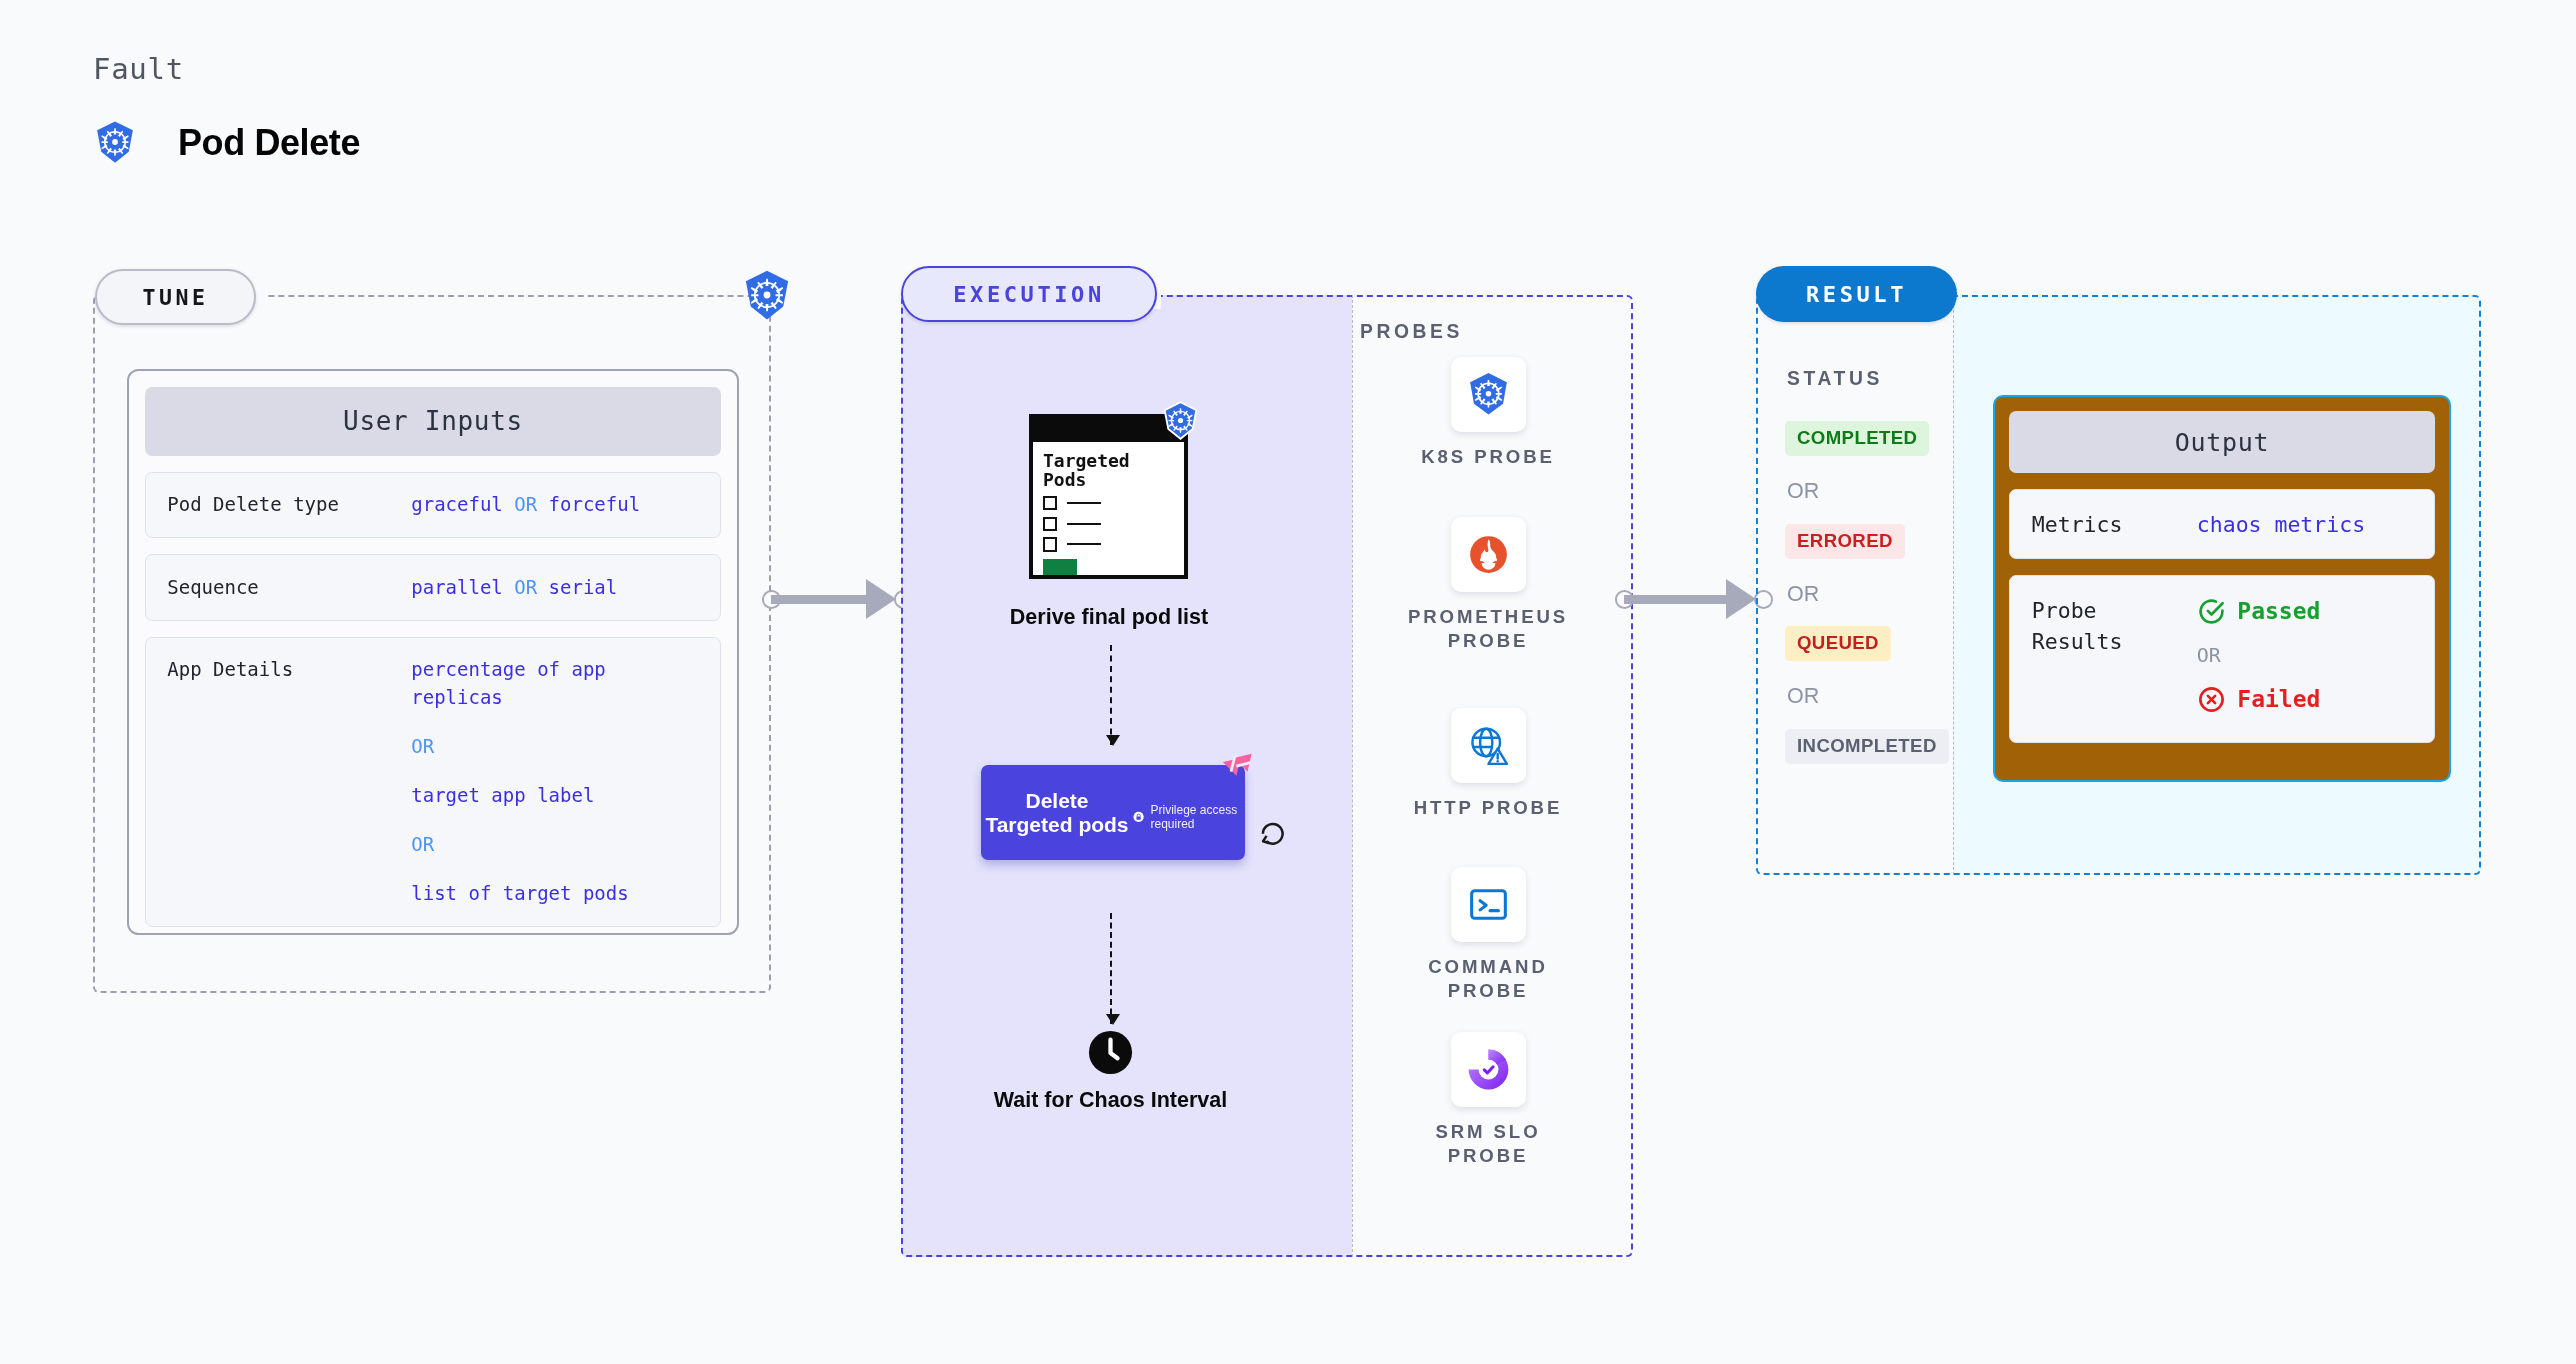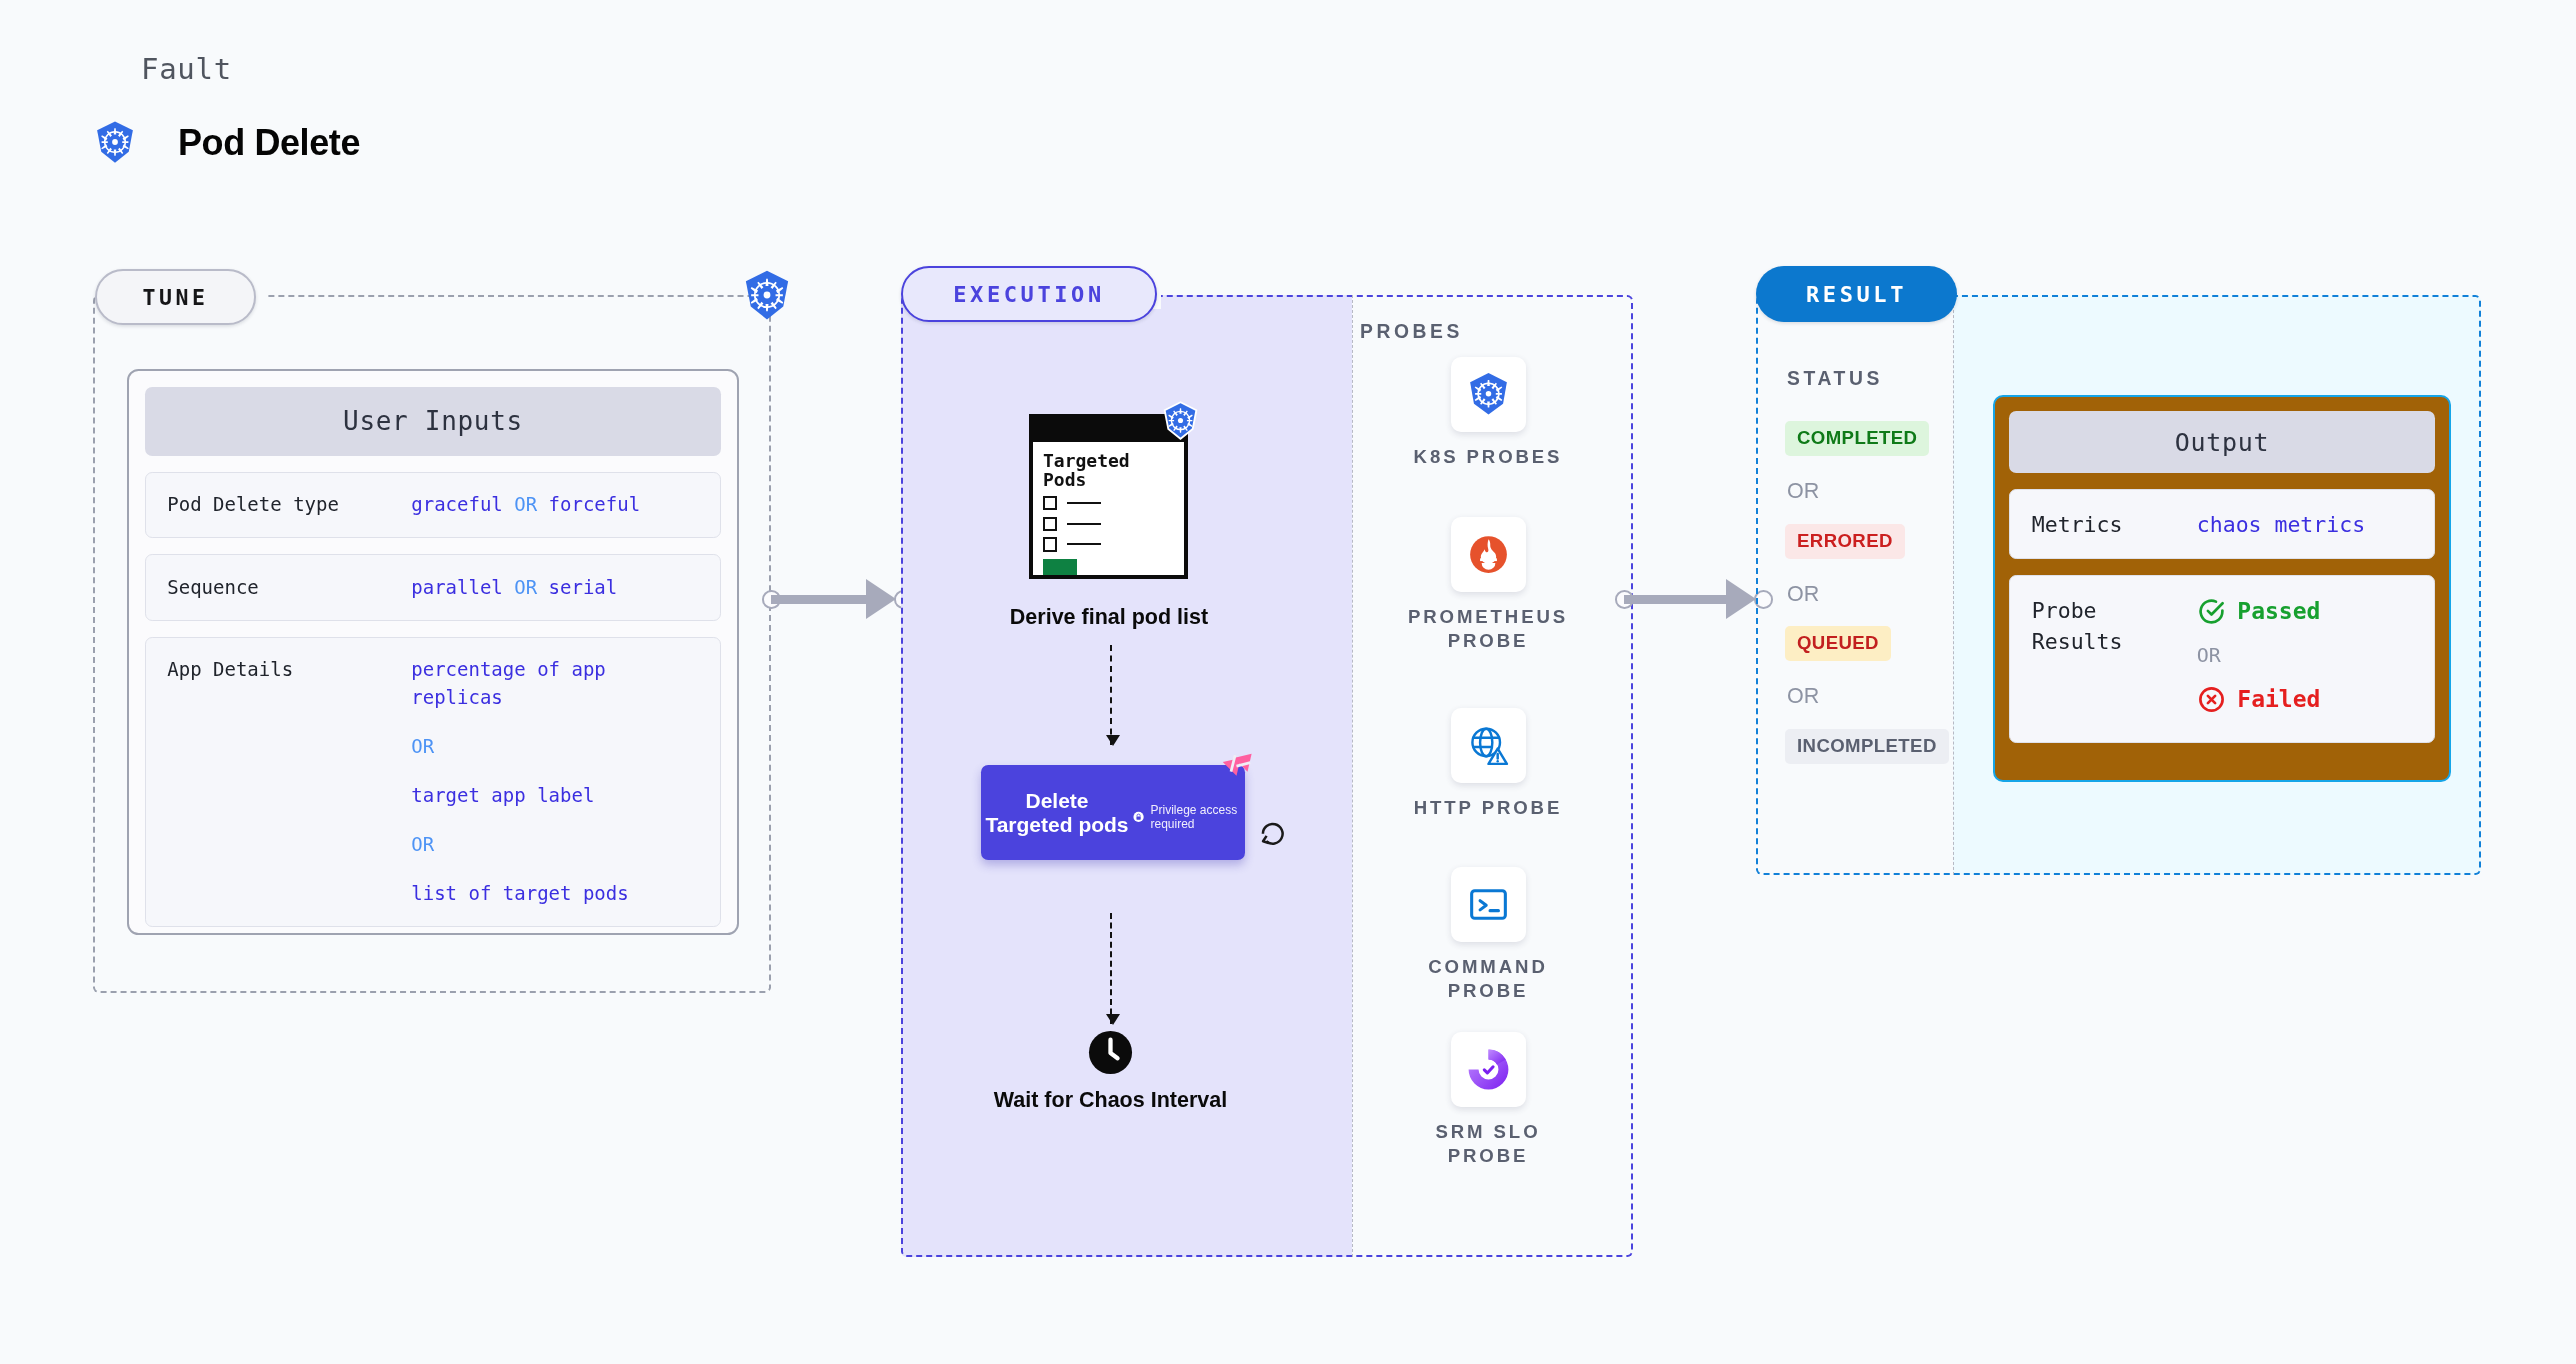--- a/index.html
+++ b/index.html
@@ -2,21 +2,21 @@
 <html style="font-size:11.5px"><head>
 <meta charset="utf-8">
 <style>
   * { box-sizing: border-box; margin: 0; padding: 0; }
   html, body {
     width: 2576px; height: 1365px;
     background: #f8fafc;
     font-family: "Liberation Sans", sans-serif;
     overflow: hidden;
   }
-  .mono { font-family: "DejaVu Sans Mono", monospace; margin-left: 48px; }
+  .mono { font-family: "DejaVu Sans Mono", monospace; }
 
   
   #fault-label {
     position: absolute; left: 93px; top: 52px;
     font-family: "DejaVu Sans Mono", monospace;
     font-size: 29px; color: #50555f; letter-spacing: 0.7px;
   }
   #fault-title-row {
     position: absolute; left: 93px; top: 120px;
     display: flex; align-items: center; gap: 41px;
@@ -398,21 +398,21 @@
   <div class="probe-tile">
     <svg width="49" height="49" viewBox="0 0 64 64">
         <path d="M32 4 56 16 51 44 32 58 13 44 8 16Z" fill="#326ce5"></path>
         <g fill="#fff">
           <circle cx="32" cy="31" r="3.6"></circle>
           <path d="M31 13h2l.7 8h-3.4zM31 49h2l.7-8h-3.4zM14 23l1-1.6 7.5 4-1.7 2.9zM50 23l-1-1.6-7.5 4 1.7 2.9zM14 39l1 1.6 7.5-4-1.7-2.9zM50 39l-1 1.6-7.5-4 1.7-2.9zM14.5 30h8v2.2h-8zM41.5 30h8v2.2h-8zM21 18l1.5-1.3 5.6 6.6-2.2 1.9zM43 18l-1.5-1.3-5.6 6.6 2.2 1.9zM21 44l1.5 1.3 5.6-6.6-2.2-1.9zM43 44l-1.5 1.3-5.6-6.6 2.2-1.9z"></path>
           <circle cx="32" cy="31" r="13.6" fill="none" stroke="#fff" stroke-width="2"></circle>
         </g>
       </svg>
   </div>
-  <div class="probe-label">K8S PROBES</div>
+  <div class="probe-label">K8S PROBE</div>
 </div>
 
 <div class="probe-item" style="left:1395px; top:517px;">
   <div class="probe-tile">
     <svg width="49" height="49" viewBox="0 0 64 64">
         <circle cx="32" cy="32" r="24" fill="#e6522c"></circle>
         <path d="M32 12c4 5 1 8 3.5 12.5C38 29 42 29.5 42 35c0 5.5-4.5 9-10 9s-10-3.5-10-9c0-4.5 3.5-6 5-10 .5 3 2 4 3 4 1.5 0 2.5-2 1.5-5-1-3-1-8 .5-12z" fill="#fff"></path>
         <rect x="21" y="37" width="22" height="3.6" fill="#fff"></rect>
         <path d="M23 43h18a9 9 0 0 1-18 0z" fill="#fff"></path>
       </svg>

